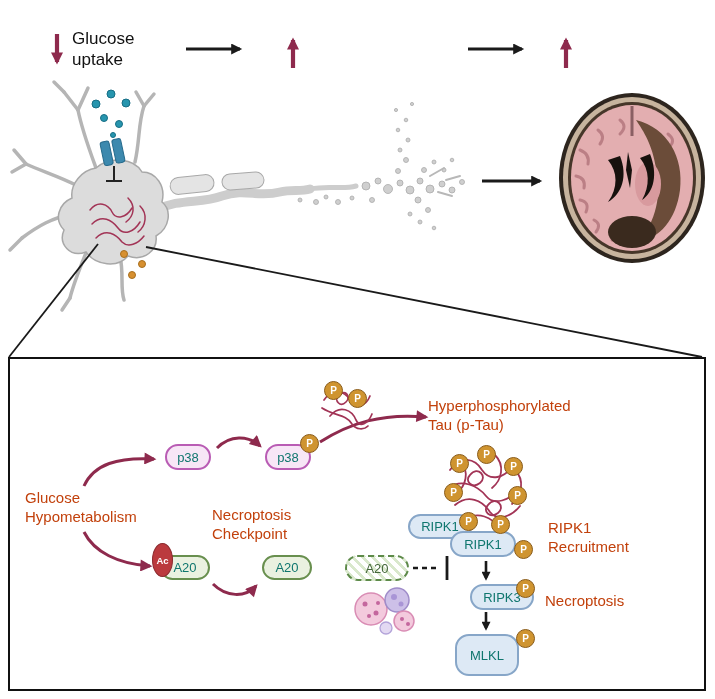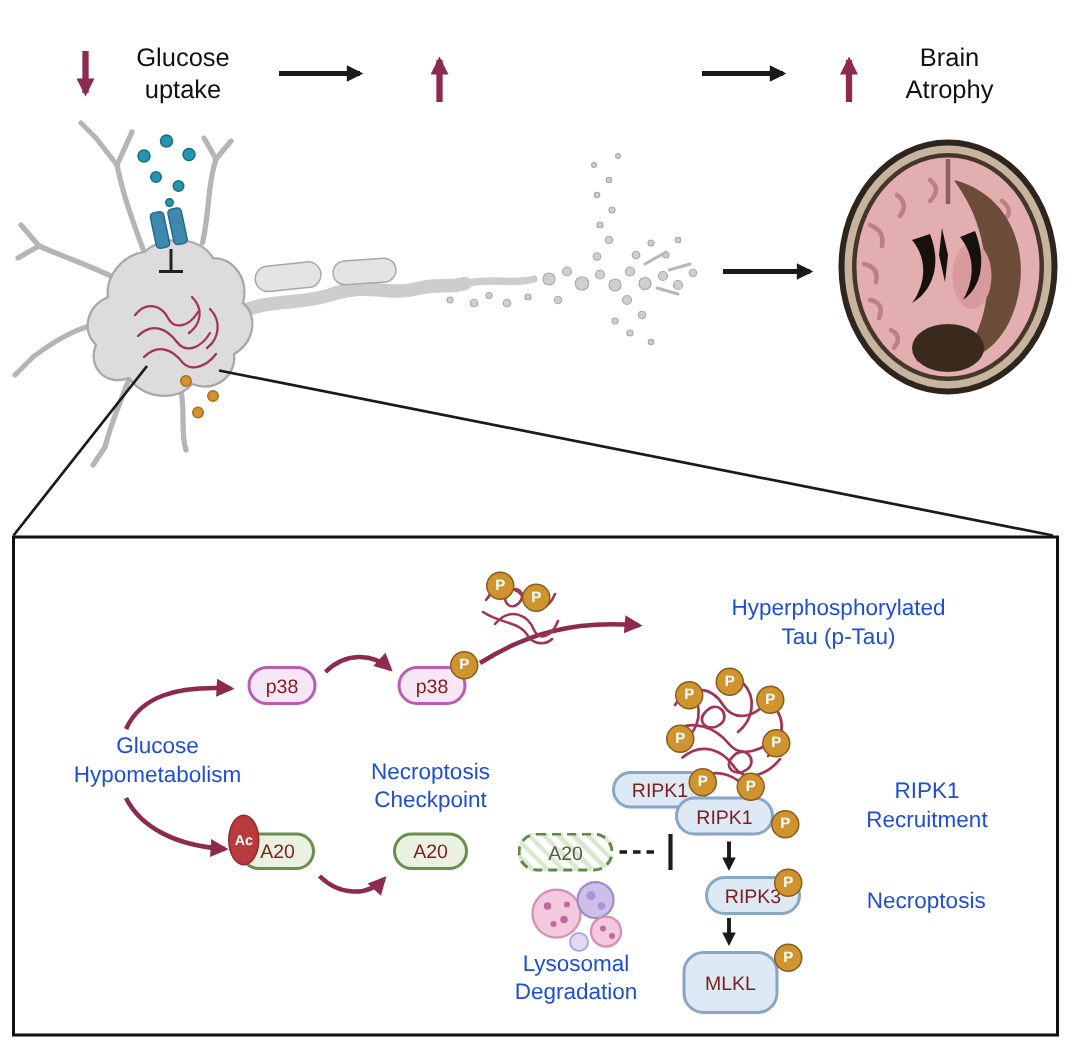--- a/index.html
+++ b/index.html
@@ -1,25 +1,25 @@
 <!DOCTYPE html>
 <html><head>
 <meta charset="utf-8">
 <style>
   *{box-sizing:border-box;margin:0;padding:0}
   html,body{background:#ffffff}
   body{font-family:"Liberation Sans",sans-serif;-webkit-font-smoothing:antialiased}
   .canvas{position:relative;width:715px;height:699px;background:#fff;overflow:hidden}
   .zoom-box{position:absolute;left:8px;top:357px;width:698px;height:334px;border:2.5px solid #111;background:#fff}
   svg.art{position:absolute;left:0;top:0;width:715px;height:699px}
-  .lbl{position:absolute;white-space:pre-line;text-align:center;line-height:1.25}
+  .lbl{position:absolute;white-space:pre-line;text-align:left;line-height:1.25}
   .lbl.top{color:#111;font-size:17px;font-weight:500}
-  .lbl.maroon{color:#1d4ed8;font-size:15px;font-weight:500}
+  .lbl.maroon{color:#c2410c;font-size:15px;font-weight:500}
   .pill{position:absolute;display:flex;align-items:center;justify-content:center;
-        border-radius:14px;font-size:13px;font-weight:500;color:#7f1d1d;
+        border-radius:14px;font-size:13px;font-weight:500;color:#0f766e;
         background:#fff;border:2px solid #ef4444}
   .pill.p38{background:#f7e6f6;border-color:#b95cb4}
   .pill.a20{background:#eaf1e0;border-color:#688f4e}
   .pill.a20dash{background:repeating-linear-gradient(45deg,#ffffff 0 4px,#d9e8cc 4px 7px);
                 border:2px dashed #5d8a49;color:#44663a}
   .pill.ripk{background:#dde9f5;border-color:#87a6c8}
   .badge{position:absolute;display:flex;align-items:center;justify-content:center;
          border-radius:50%;color:#fff;font-weight:bold}
   .badge.p{width:19px;height:19px;background:#cf9430;border:1.5px solid #8a5c1a;font-size:10px}
   .badge.ac{width:21px;height:34px;background:#bb3a3e;border:1.5px solid #8c2b2f;font-size:9.5px}
@@ -228,34 +228,30 @@
         <circle cx="401" cy="604" r="2.5" fill="#a995d6"></circle>
       <circle cx="404" cy="621" r="10" fill="#f3cadd" stroke="#d98cb4" stroke-width="1.5"></circle>
       <circle cx="402" cy="619" r="2" fill="#c4679e"></circle>
         <circle cx="408" cy="624" r="2" fill="#c4679e"></circle>
       <circle cx="386" cy="628" r="6" fill="#e3d9f2" stroke="#b3a3d9" stroke-width="1.3"></circle>
     </g>
   </svg>
 
   <div class="lbl top" style="left:72px;top:28px;width:100px">Glucose
 uptake</div>
-  <div class="lbl top" style="left:578px;top:28px;width:110px">Brain
-Atrophy</div>
 
   <div class="lbl maroon" style="left:25px;top:489px;width:160px">Glucose
 Hypometabolism</div>
   <div class="lbl maroon" style="left:212px;top:506px;width:150px">Necroptosis
 Checkpoint</div>
   <div class="lbl maroon" style="left:428px;top:397px;width:262px">Hyperphosphorylated
 Tau (p-Tau)</div>
   <div class="lbl maroon" style="left:548px;top:519px;width:140px">RIPK1
 Recruitment</div>
   <div class="lbl maroon" style="left:545px;top:592px;width:145px">Necroptosis</div>
-  <div class="lbl maroon" style="left:308px;top:634px;width:152px">Lysosomal
-Degradation</div>
 
   <div class="pill p38" style="left:165px;top:444px;width:46px;height:26px">
       <span>p38</span>
     </div>
   <div class="pill p38" style="left:265px;top:444px;width:46px;height:26px">
       <span>p38</span>
     </div>
 
   <div class="pill a20" style="left:160px;top:555px;width:50px;height:25px">
       <span>A20</span>

